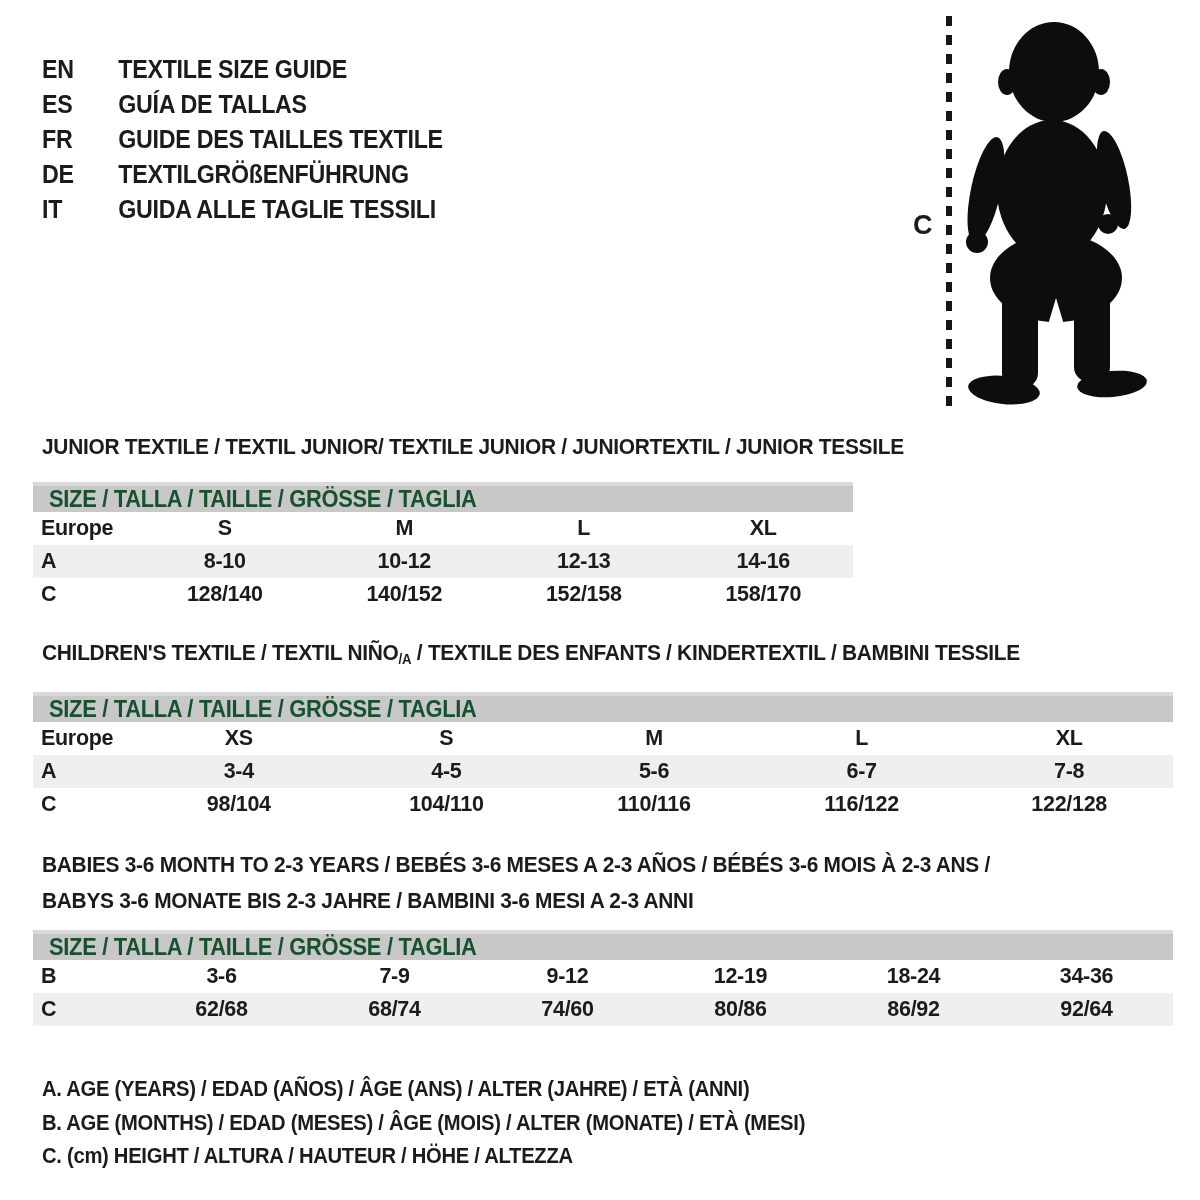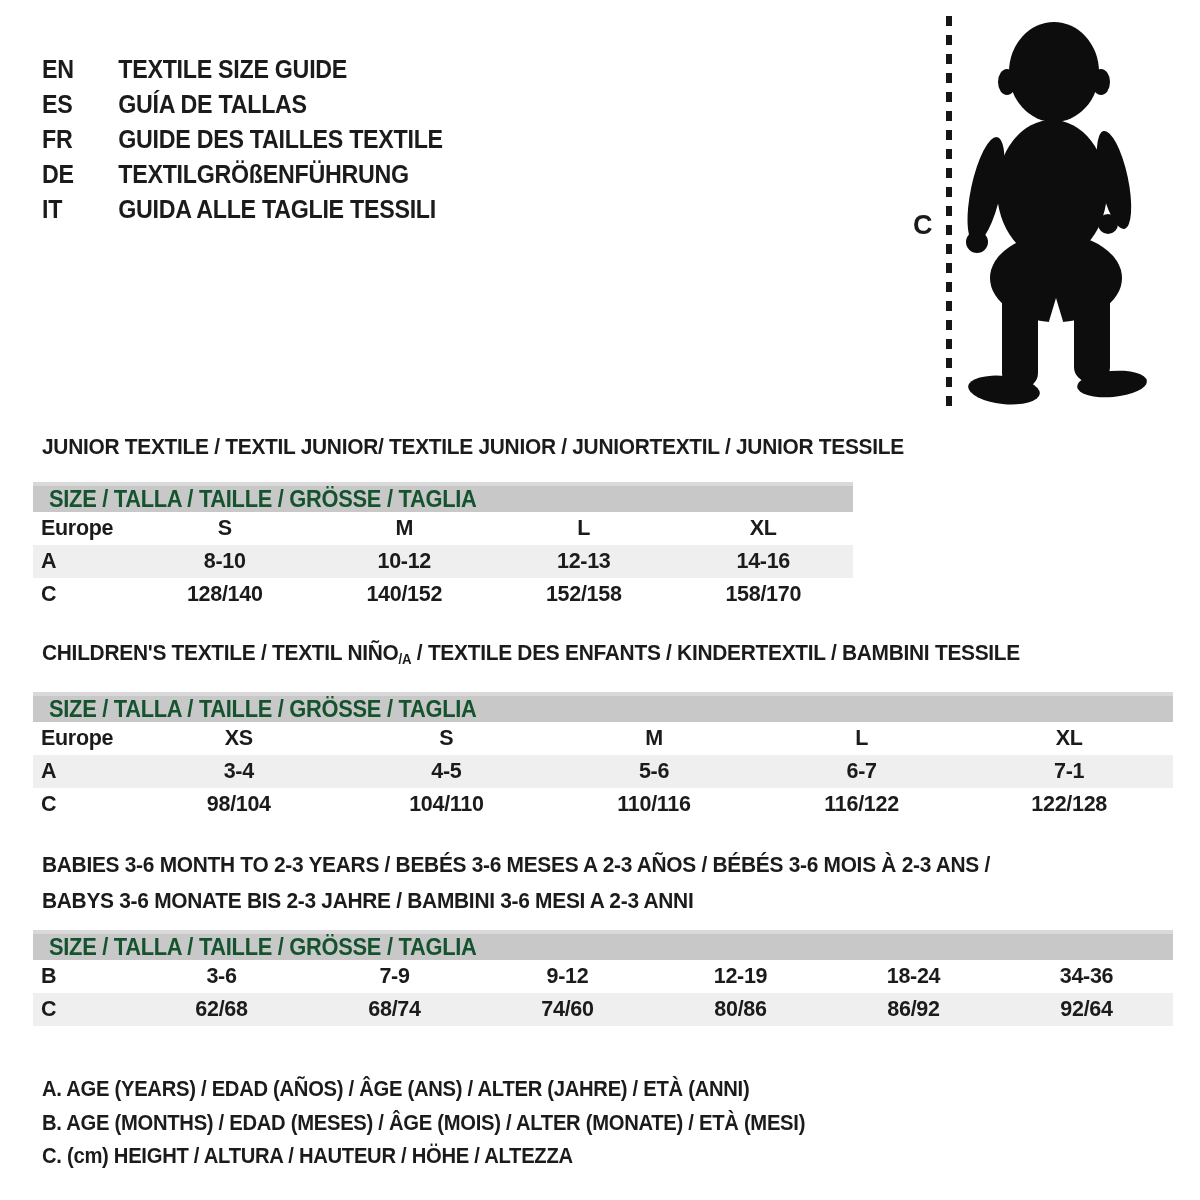--- a/index.html
+++ b/index.html
@@ -135,21 +135,21 @@
     <span class="val">M</span>
     <span class="val">L</span>
     <span class="val">XL</span>
   </div>
   <div class="t-row shaded">
     <span class="lab">A</span>
     <span class="val">3-4</span>
     <span class="val">4-5</span>
     <span class="val">5-6</span>
     <span class="val">6-7</span>
-    <span class="val">7-1</span>
+    <span class="val">7-8</span>
   </div>
   <div class="t-row">
     <span class="lab">C</span>
     <span class="val">98/104</span>
     <span class="val">104/110</span>
     <span class="val">110/116</span>
     <span class="val">116/122</span>
     <span class="val">122/128</span>
   </div>
 </div>

